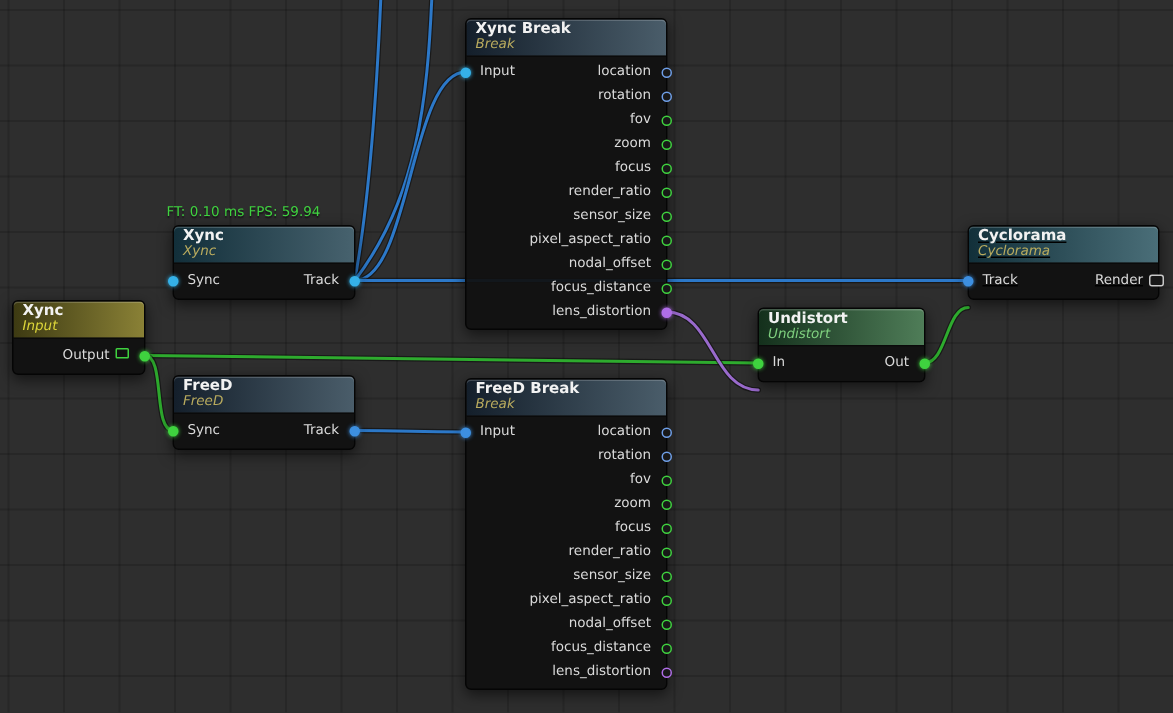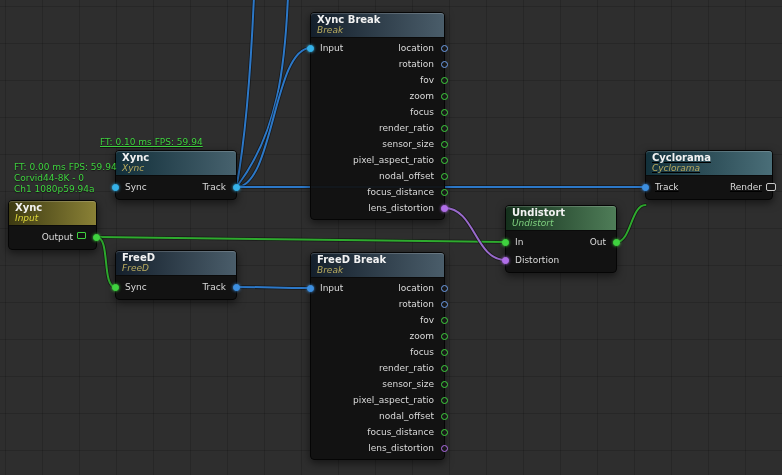--- a/index.html
+++ b/index.html
@@ -282,26 +282,20 @@
           <div class="node-row">
             <div class="row-left">
               <span class="port-label">In</span>
             </div>
             <span class="pin pin-circle pin-left" style="border-color: rgb(63, 210, 63); background: rgb(63, 210, 63); box-shadow: rgb(63, 210, 63) 0px 0px 3px;"></span>
             <div class="row-right">
               <span class="port-label">Out</span>
             </div>
             <span class="pin pin-circle pin-right" style="border-color: rgb(63, 210, 63); background: rgb(63, 210, 63); box-shadow: rgb(63, 210, 63) 0px 0px 3px;"></span>
           </div>
-          <div class="node-row">
-            <div class="row-left">
-              <span class="port-label">Distortion</span>
-            </div>
-            <span class="pin pin-circle pin-left" style="border-color: rgb(176, 110, 232); background: rgb(176, 110, 232); box-shadow: rgb(176, 110, 232) 0px 0px 3px;"></span>
-          </div>
         </div>
       </div>
       <div class="node" style="left: 645px; top: 150px; width: 126px; text-decoration: underline;">
         <div class="node-head" style="background: linear-gradient(90deg, rgb(18, 48, 58), rgb(74, 110, 120));">
           <div class="node-title">Cyclorama</div>
           <div class="node-subtitle" style="color: rgb(185, 171, 94);">Cyclorama</div>
         </div>
         <div class="node-body">
           <div class="node-row">
             <div class="row-left">
@@ -310,21 +304,16 @@
             <span class="pin pin-circle pin-left" style="border-color: rgb(61, 143, 224); background: rgb(61, 143, 224); box-shadow: rgb(61, 143, 224) 0px 0px 3px;"></span>
             <div class="row-right">
               <span class="port-label">Render</span>
             </div>
             <span class="pin pin-rect pin-right" style="border-color: rgb(200, 200, 200);"></span>
           </div>
         </div>
       </div>
     </div>
 
-  <div class="stats" style="left:14px;top:162px;">
-    <div>FT: 0.00 ms FPS: 59.94</div>
-    <div>Corvid44-8K - 0</div>
-    <div>Ch1 1080p59.94a</div>
-  </div>
-  <div class="stats" style="left:100px;top:137px;text-decoration:underline;">
+  <div class="stats" style="left:111px;top:137px;">
     <div>FT: 0.10 ms FPS: 59.94</div>
   </div>
 </div>
 
 </body></html>

